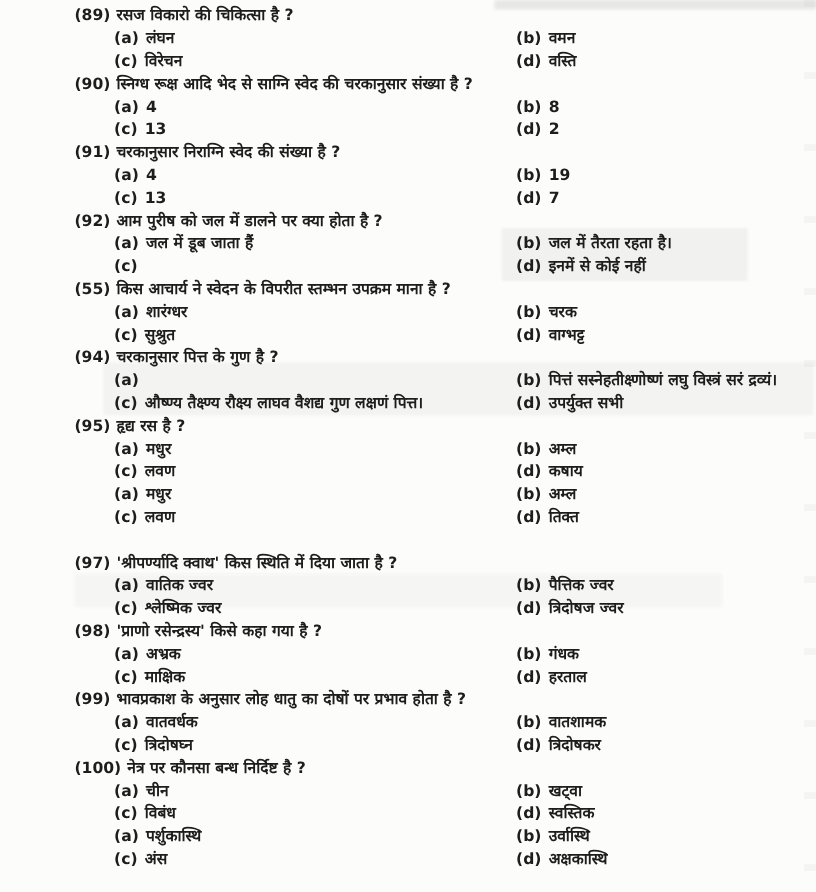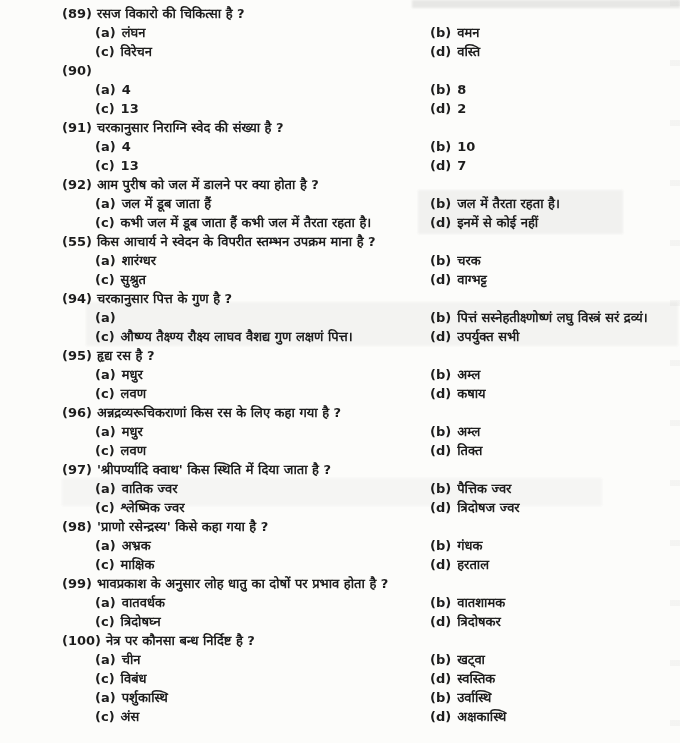--- a/index.html
+++ b/index.html
@@ -95,20 +95,21 @@
       <div class="option">
         <span class="opt-label">(d)</span>
         <span class="opt-text">वस्ति</span>
       </div>
     </div>
   </div>
 
   <div class="question">
     <div class="q-line">
       <span class="q-num">(90)</span>
+      <span class="q-text">स्निग्ध रूक्ष आदि भेद से साग्नि स्वेद की चरकानुसार संख्या है ?</span>
     </div>
     <div class="options">
       <div class="option">
         <span class="opt-label">(a)</span>
         <span class="opt-text">4</span>
       </div>
       <div class="option">
         <span class="opt-label">(b)</span>
         <span class="opt-text">8</span>
       </div>
@@ -128,21 +129,21 @@
       <span class="q-num">(91)</span>
       <span class="q-text">चरकानुसार निराग्नि स्वेद की संख्या है ?</span>
     </div>
     <div class="options">
       <div class="option">
         <span class="opt-label">(a)</span>
         <span class="opt-text">4</span>
       </div>
       <div class="option">
         <span class="opt-label">(b)</span>
-        <span class="opt-text">10</span>
+        <span class="opt-text">19</span>
       </div>
       <div class="option">
         <span class="opt-label">(c)</span>
         <span class="opt-text">13</span>
       </div>
       <div class="option">
         <span class="opt-label">(d)</span>
         <span class="opt-text">7</span>
       </div>
     </div>
@@ -157,21 +158,20 @@
       <div class="option">
         <span class="opt-label">(a)</span>
         <span class="opt-text">जल में डूब जाता हैं</span>
       </div>
       <div class="option">
         <span class="opt-label">(b)</span>
         <span class="opt-text">जल में तैरता रहता है।</span>
       </div>
       <div class="option">
         <span class="opt-label">(c)</span>
-        <span class="opt-text">कभी जल में डूब जाता हैं कभी जल में तैरता रहता है।</span>
       </div>
       <div class="option">
         <span class="opt-label">(d)</span>
         <span class="opt-text">इनमें से कोई नहीं</span>
       </div>
     </div>
   </div>
 
   <div class="question">
     <div class="q-line">
@@ -241,24 +241,20 @@
         <span class="opt-text">लवण</span>
       </div>
       <div class="option">
         <span class="opt-label">(d)</span>
         <span class="opt-text">कषाय</span>
       </div>
     </div>
   </div>
 
   <div class="question">
-    <div class="q-line">
-      <span class="q-num">(96)</span>
-      <span class="q-text">अन्नद्रव्यरूचिकराणां किस रस के लिए कहा गया है ?</span>
-    </div>
     <div class="options">
       <div class="option">
         <span class="opt-label">(a)</span>
         <span class="opt-text">मधुर</span>
       </div>
       <div class="option">
         <span class="opt-label">(b)</span>
         <span class="opt-text">अम्ल</span>
       </div>
       <div class="option">

